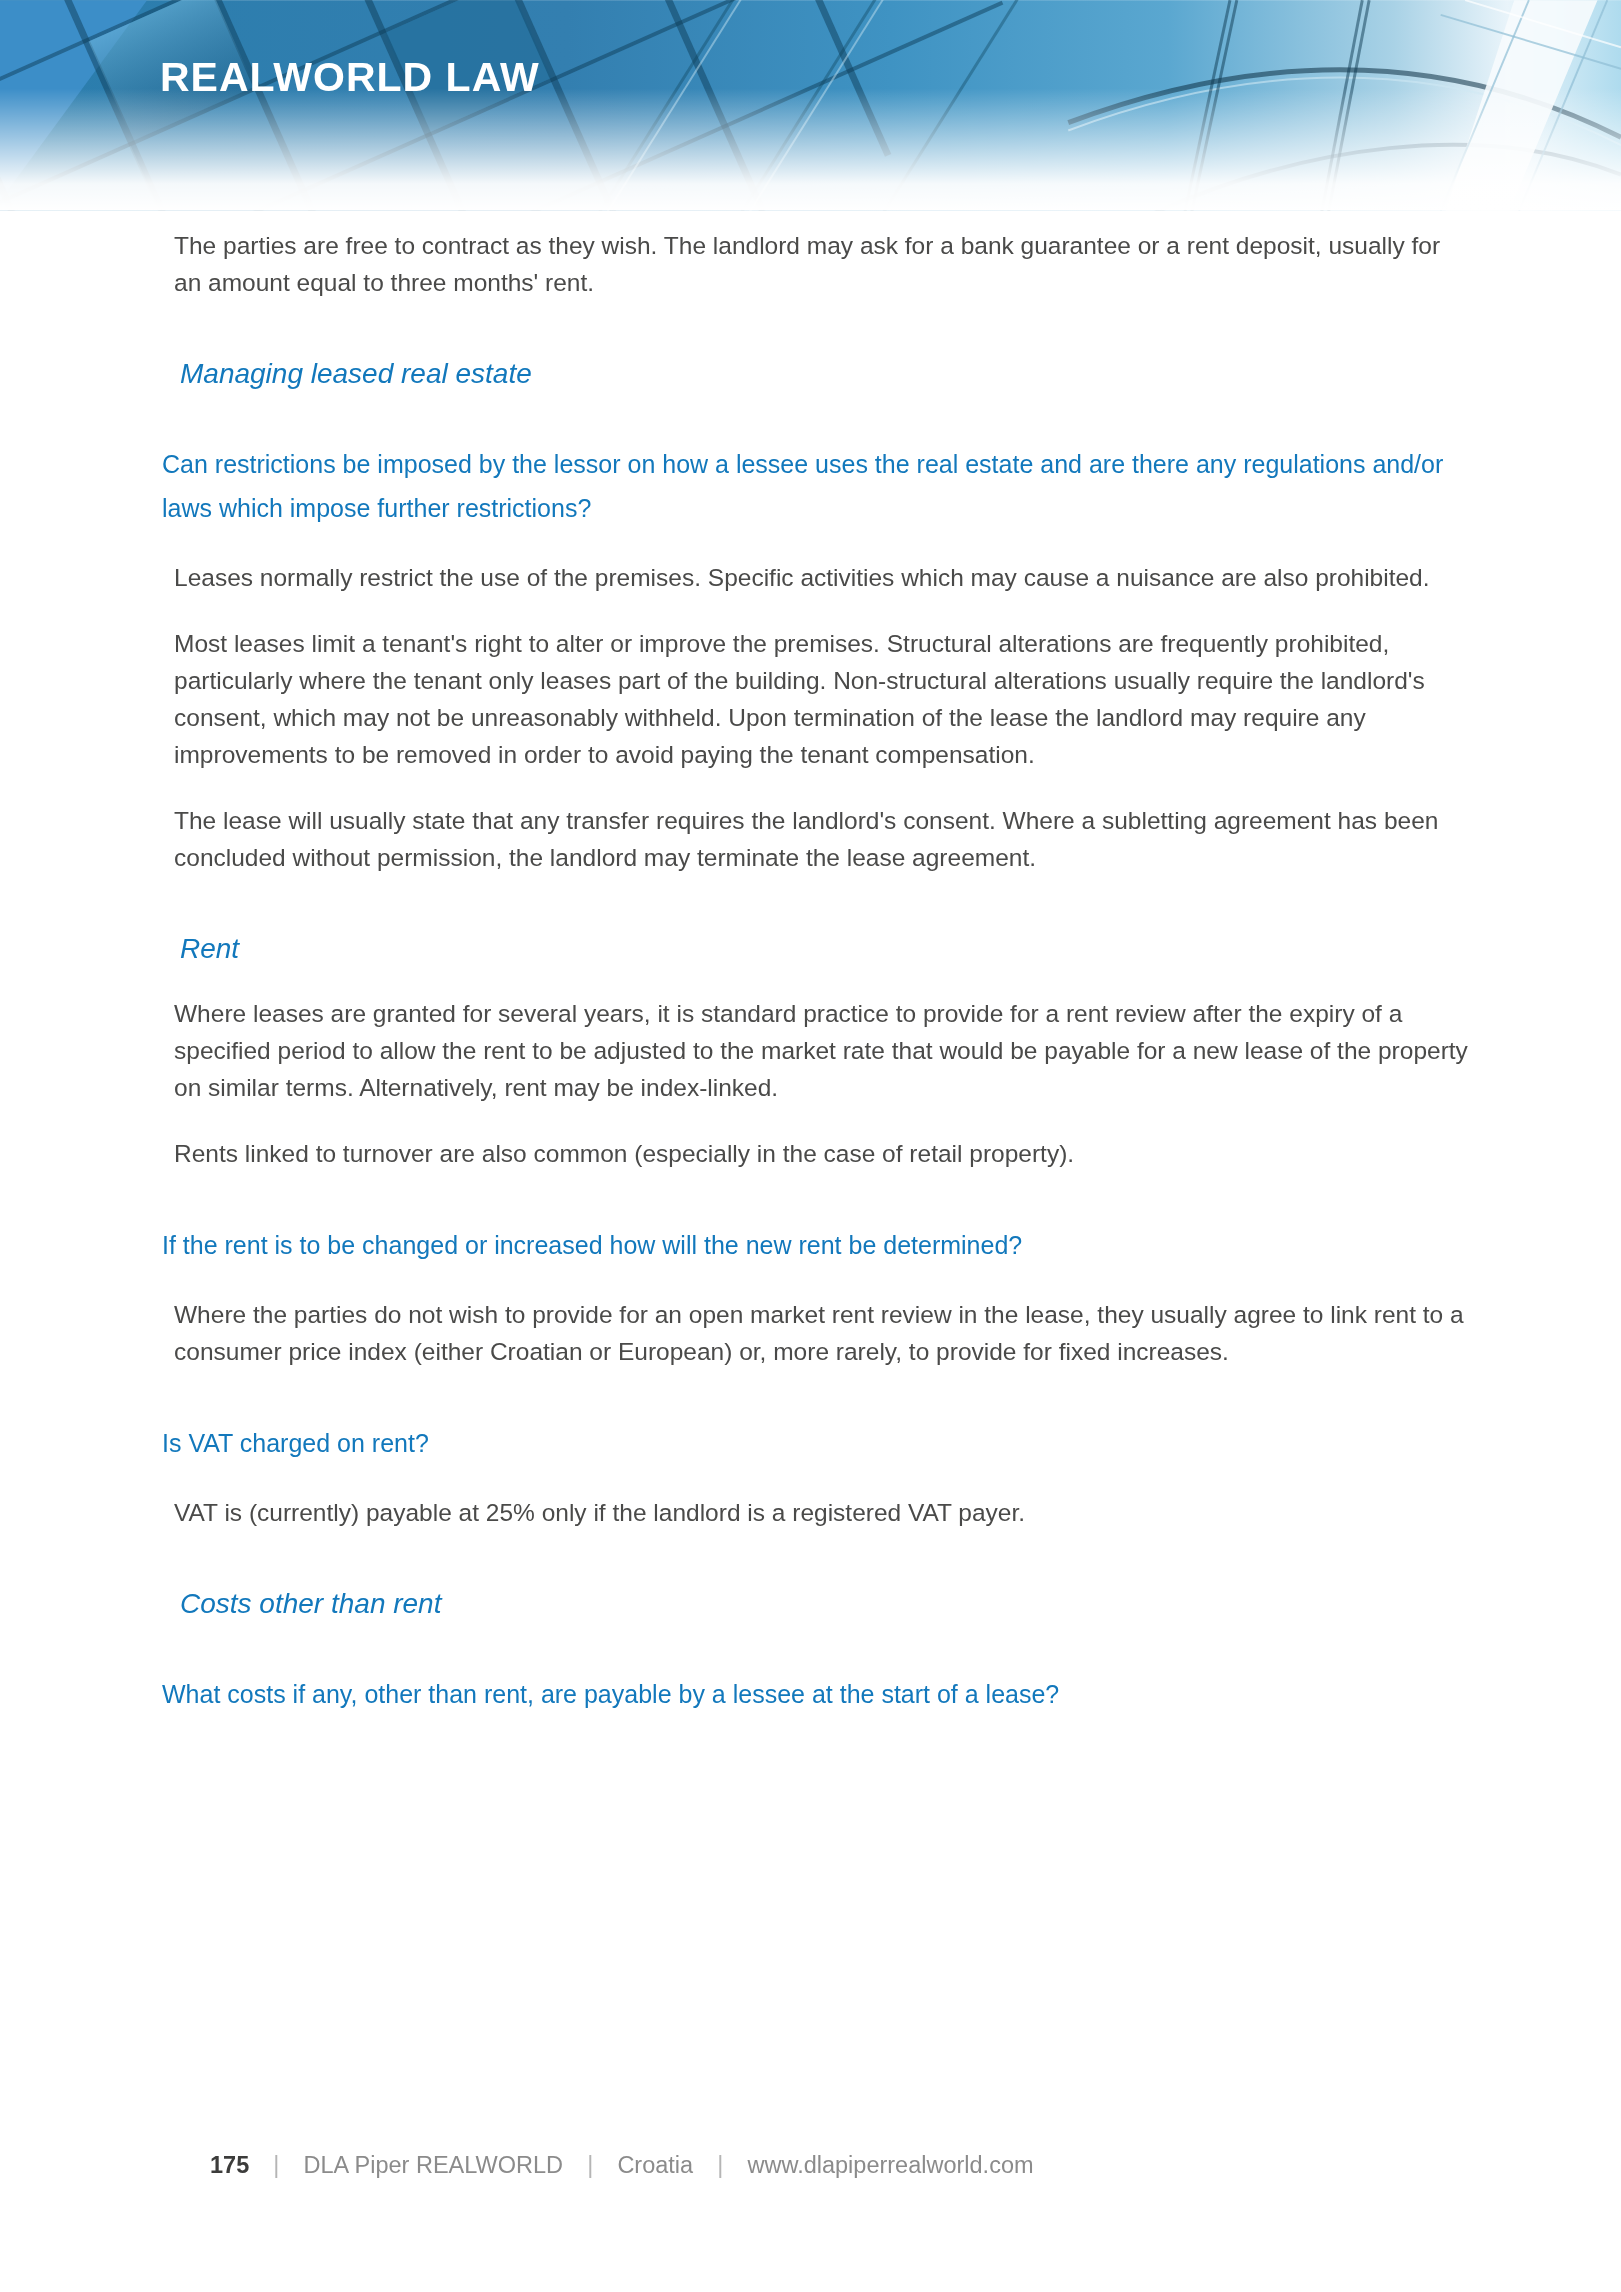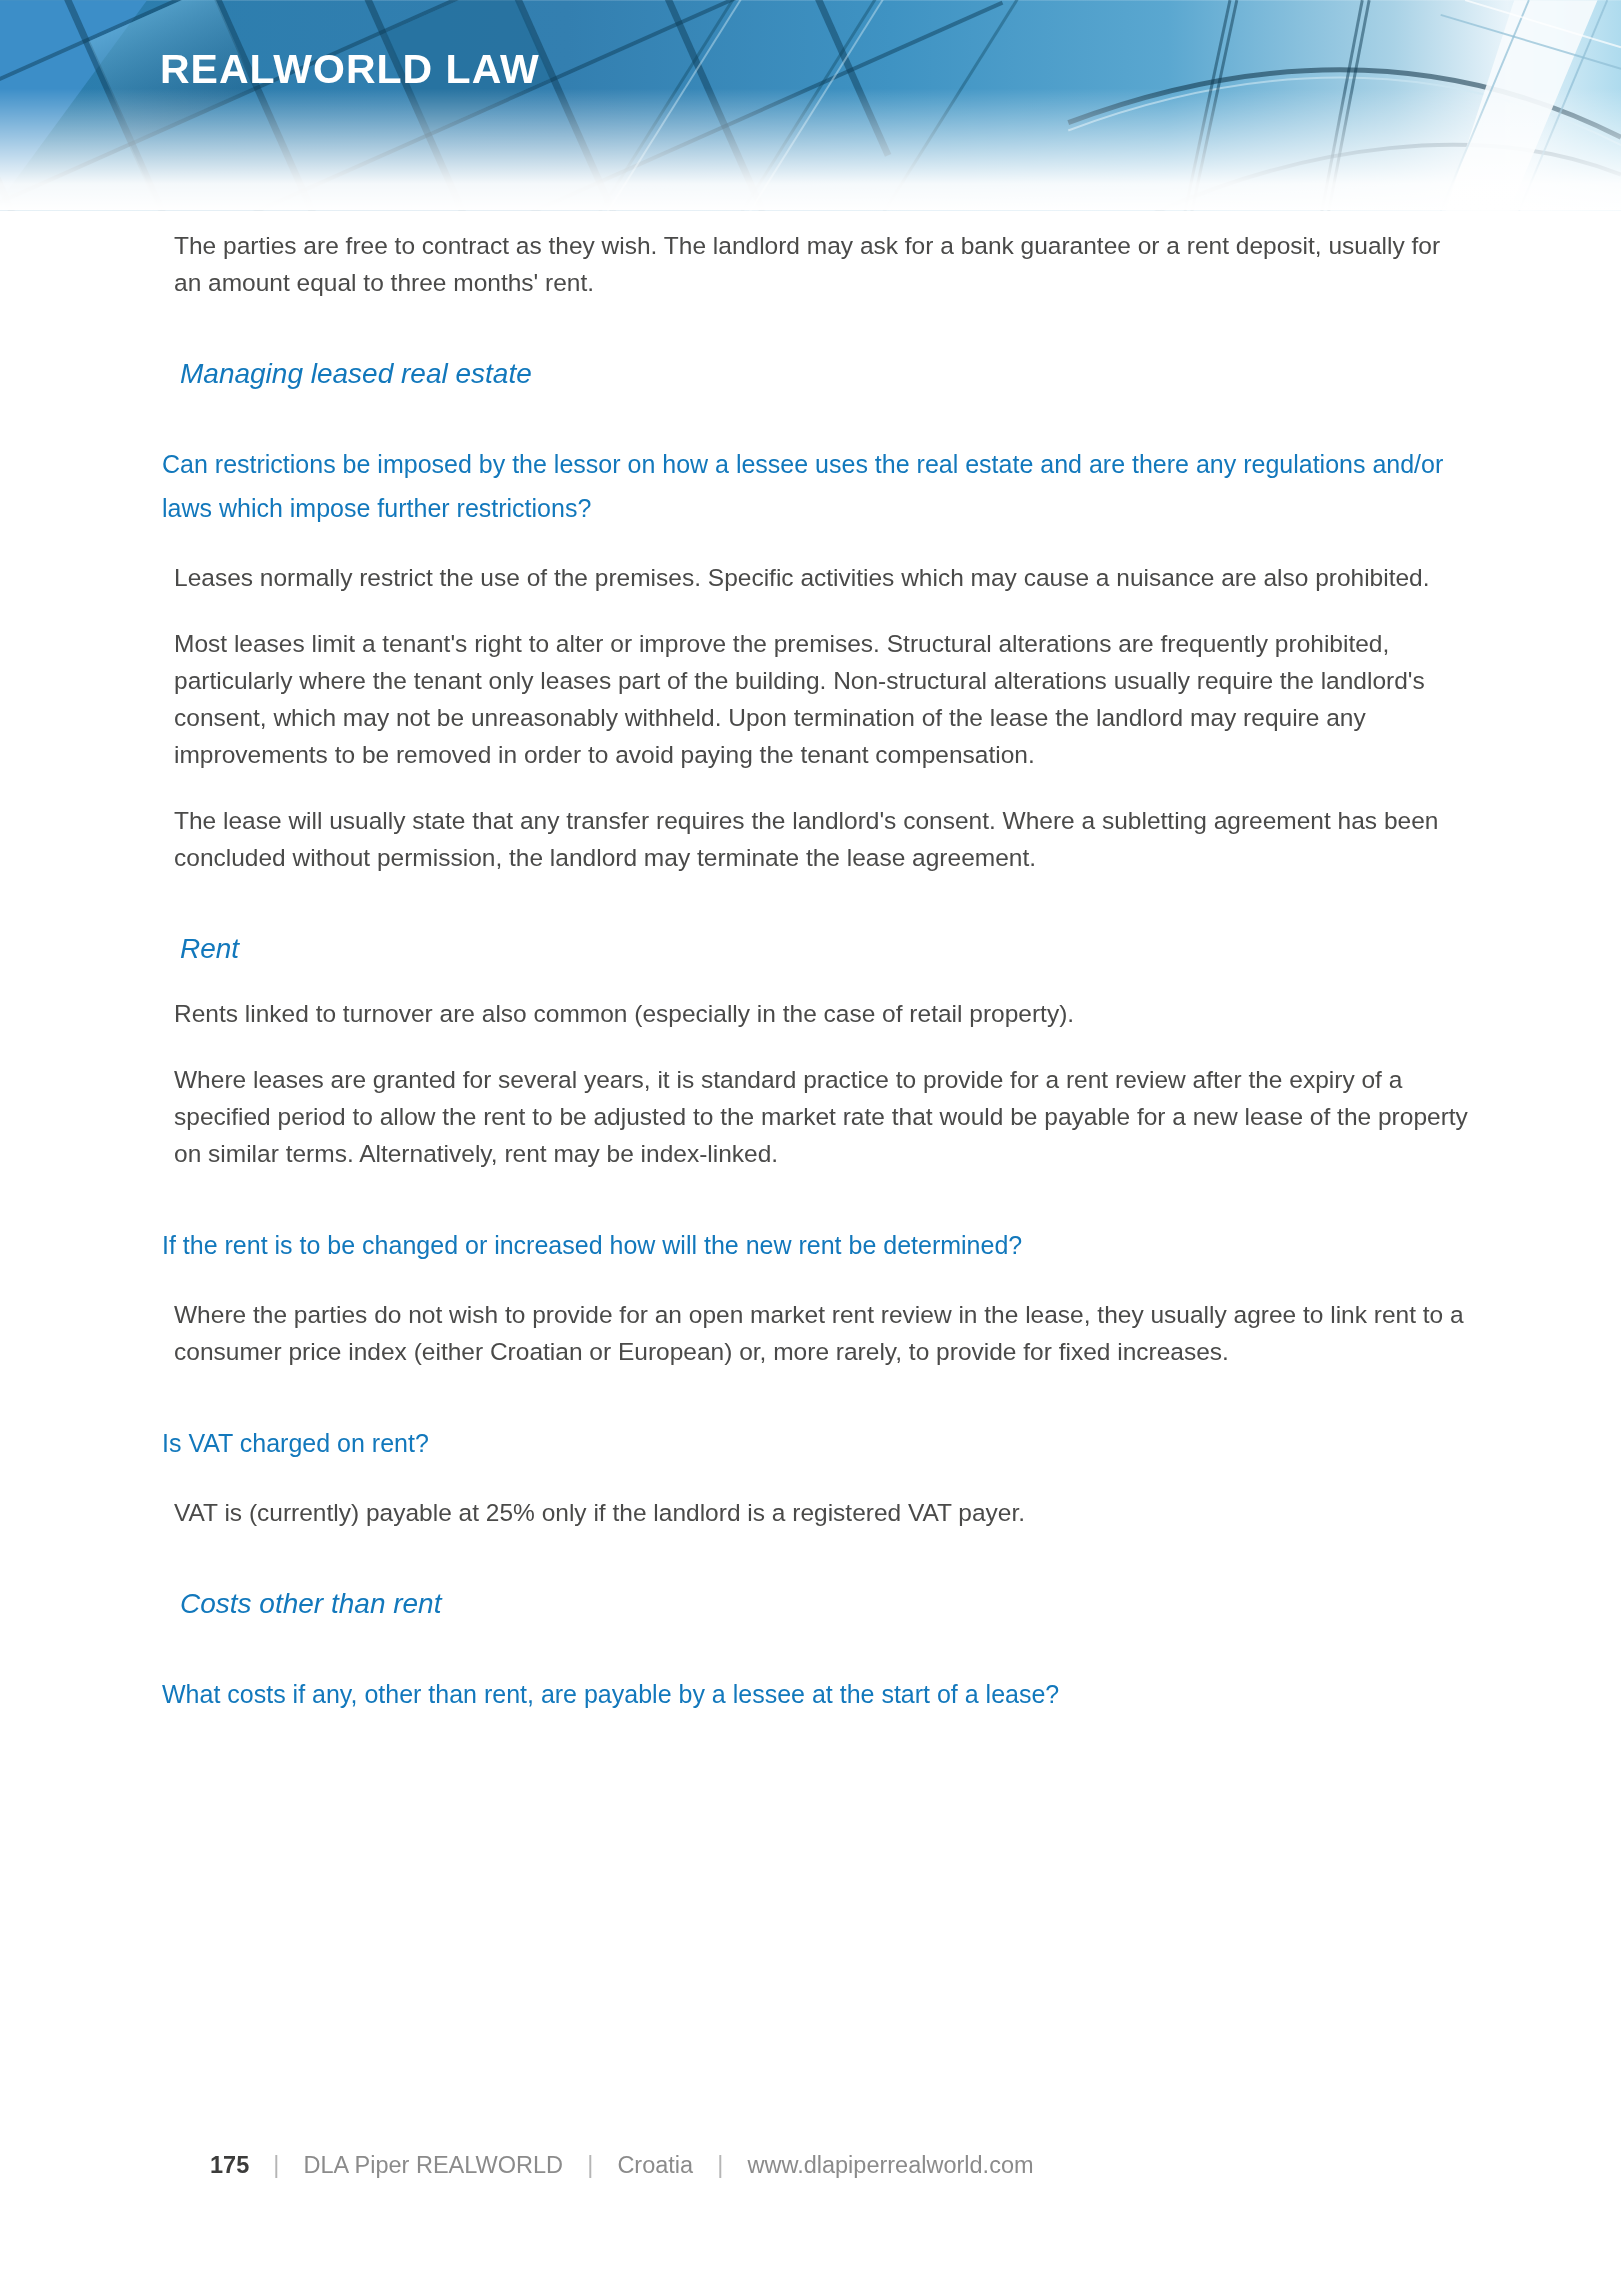--- a/index.html
+++ b/index.html
@@ -22,21 +22,21 @@
     height: 211px;
   }
   .banner svg {
     position: absolute;
     top: 0; left: 0;
     display: block;
   }
   .banner-title {
     position: absolute;
     left: 160px;
-    top: 46px;
+    top: 54px;
     color: #ffffff;
     font-size: 41px;
     font-weight: bold;
     letter-spacing: 1px;
     white-space: nowrap;
   }
 
   
   main {
     position: relative;
@@ -178,22 +178,22 @@
 </header>
 
 <main>
     <p class="para">The parties are free to contract as they wish. The landlord may ask for a bank guarantee or a rent deposit, usually for an amount equal to three months' rent.</p>
     <h2 class="section-head">Managing leased real estate</h2>
     <h2 class="question">Can restrictions be imposed by the lessor on how a lessee uses the real estate and are there any regulations and/or laws which impose further restrictions?</h2>
     <p class="para">Leases normally restrict the use of the premises. Specific activities which may cause a nuisance are also prohibited.</p>
     <p class="para">Most leases limit a tenant's right to alter or improve the premises. Structural alterations are frequently prohibited, particularly where the tenant only leases part of the building. Non-structural alterations usually require the landlord's consent, which may not be unreasonably withheld. Upon termination of the lease the landlord may require any improvements to be removed in order to avoid paying the tenant compensation.</p>
     <p class="para">The lease will usually state that any transfer requires the landlord's consent. Where a subletting agreement has been concluded without permission, the landlord may terminate the lease agreement.</p>
     <h2 class="section-head">Rent</h2>
+    <p class="para">Where leases are granted for several years, it is standard practice to provide for a rent review after the expiry of a specified period to allow the rent to be adjusted to the market rate that would be payable for a new lease of the property on similar terms. Alternatively, rent may be index-linked.</p>
     <p class="para">Rents linked to turnover are also common (especially in the case of retail property).</p>
-    <p class="para">Where leases are granted for several years, it is standard practice to provide for a rent review after the expiry of a specified period to allow the rent to be adjusted to the market rate that would be payable for a new lease of the property on similar terms. Alternatively, rent may be index-linked.</p>
     <h2 class="question">If the rent is to be changed or increased how will the new rent be determined?</h2>
     <p class="para">Where the parties do not wish to provide for an open market rent review in the lease, they usually agree to link rent to a consumer price index (either Croatian or European) or, more rarely, to provide for fixed increases.</p>
     <h2 class="question">Is VAT charged on rent?</h2>
     <p class="para">VAT is (currently) payable at 25% only if the landlord is a registered VAT payer.</p>
     <h2 class="section-head">Costs other than rent</h2>
     <h2 class="question">What costs if any, other than rent, are payable by a lessee at the start of a lease?</h2>
   </main>
 
 <footer>
   <span class="page-num">175</span>

